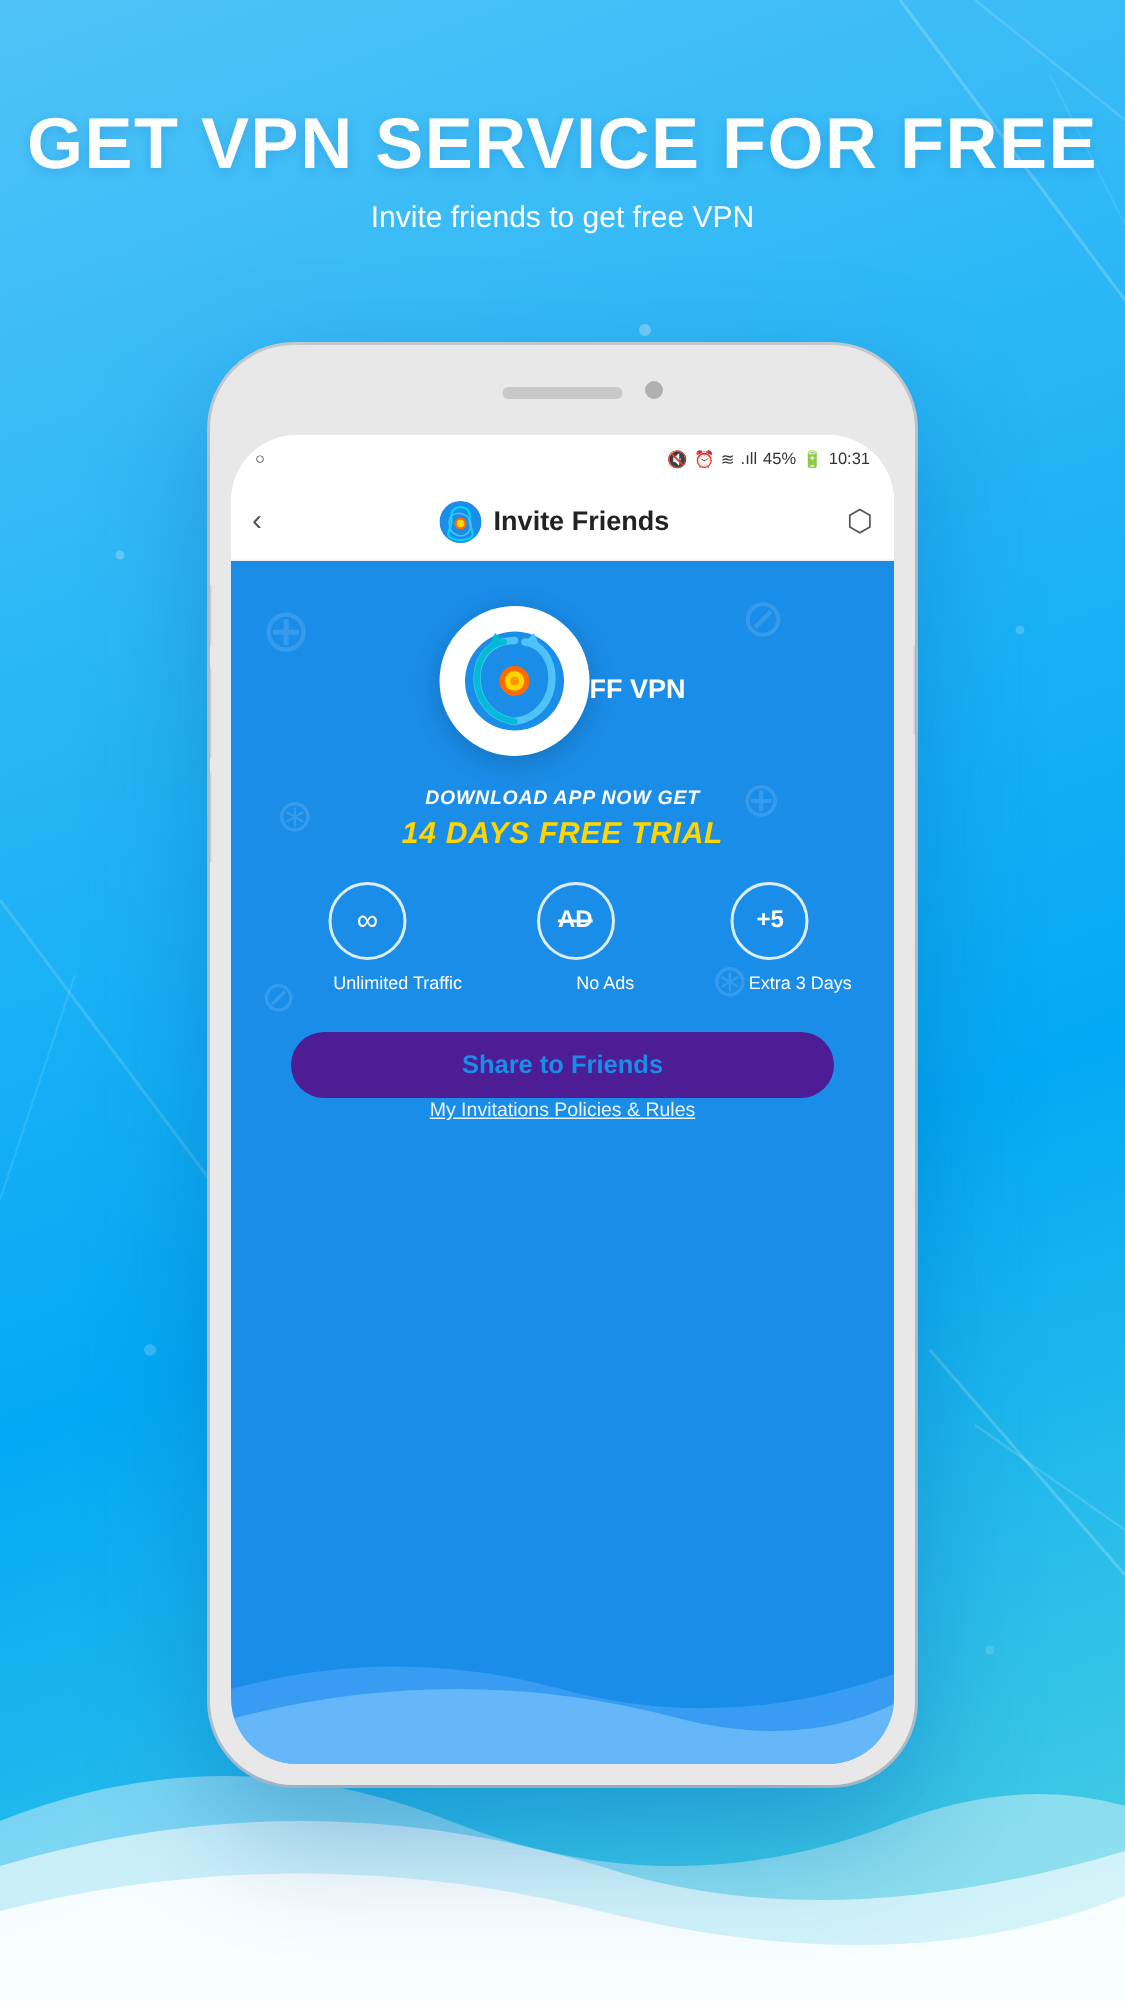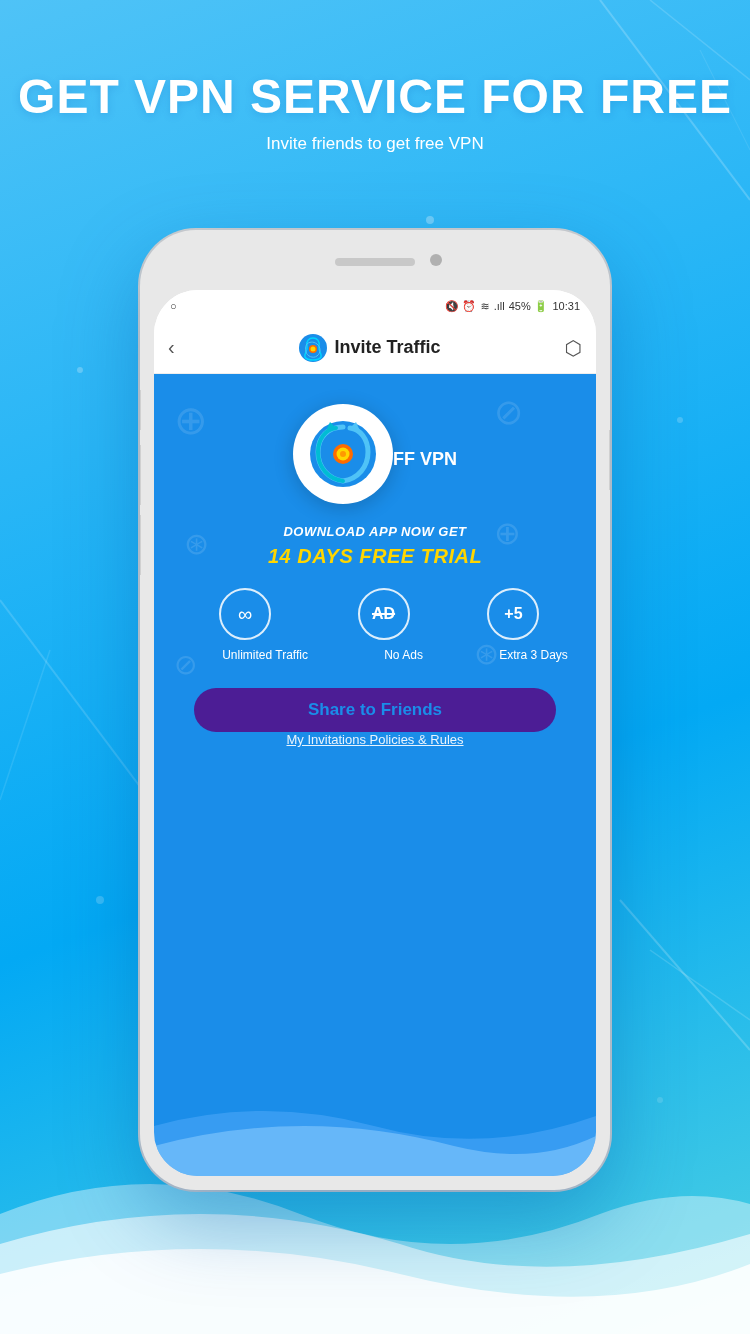--- a/index.html
+++ b/index.html
@@ -42,21 +42,21 @@
     }
     .main-title {
       font-size: 48px;
       font-weight: 900;
       color: #fff;
       line-height: 1.15;
       text-shadow: 0 2px 8px rgba(0,80,180,0.2);
       letter-spacing: 1px;
     }
     .subtitle {
-      font-size: 17px;
+      font-size: 20px;
       color: #fff;
       margin-top: 10px;
       font-weight: 400;
     }
 
     
     .phone-wrapper {
       position: absolute;
       top: 230px;
       left: 50%;
@@ -406,21 +406,21 @@
         <span class="back-arrow">‹</span>
         <div class="app-bar-title">
 
           <svg class="app-logo" viewBox="0 0 28 28" xmlns="http://www.w3.org/2000/svg">
             <circle cx="14" cy="14" r="14" fill="#1a8de9"></circle>
             <path d="M14,4 C10,4 7,7 8,12 C9,17 5,19 6,23 C8,26 12,26 14,26 C16,26 20,26 22,23 C23,19 19,17 20,12 C21,7 18,4 14,4Z" fill="none" stroke="#00d4ff" stroke-width="1.5"></path>
             <path d="M8,10 C10,8 14,7 18,10 C22,13 22,19 18,22 C14,25 8,22 7,18 C6,14 7,11 8,10Z" fill="none" stroke="#4fc3f7" stroke-width="1"></path>
             <circle cx="14" cy="15" r="4" fill="#FF6B00"></circle>
             <circle cx="14" cy="15" r="2.5" fill="#FFD600"></circle>
           </svg>
-          <span>Invite Traffic</span>
+          <span>Invite Friends</span>
         </div>
         <span class="share-icon">⬡</span>
       </div>
 
       <div class="app-content">
 
         <div class="bg-icons">
           <svg width="100%" height="100%" xmlns="http://www.w3.org/2000/svg">
 
             <text x="20" y="60" font-size="40" fill="white">⊕</text>

